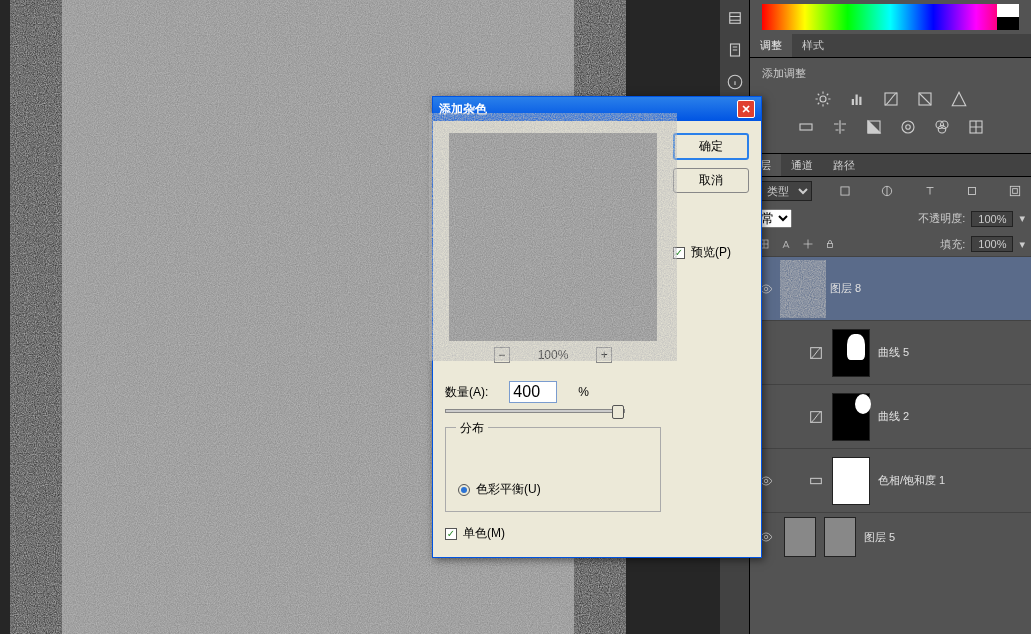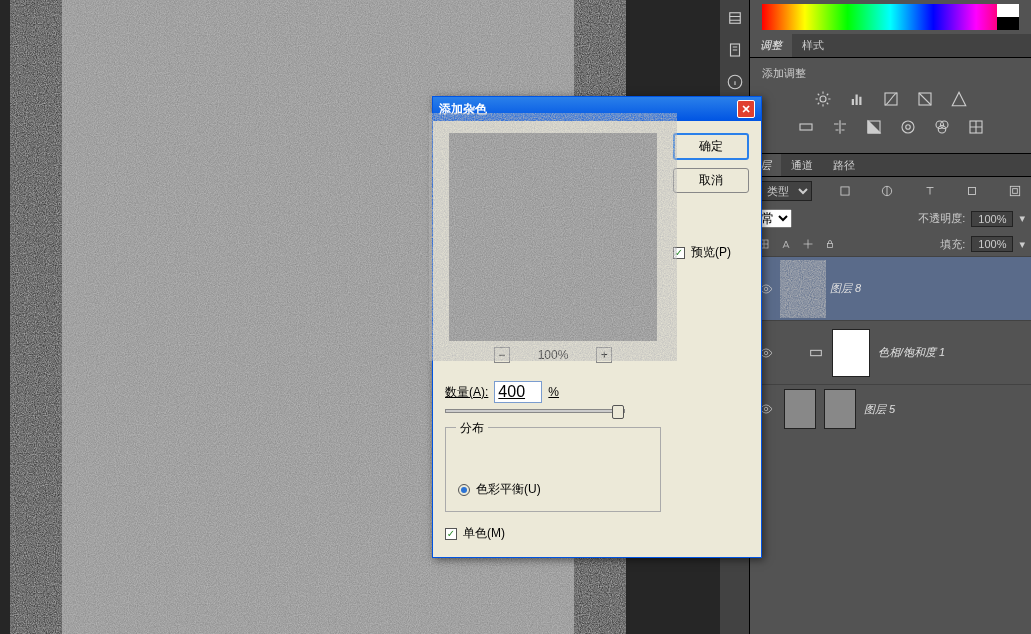--- a/index.html
+++ b/index.html
@@ -14,42 +14,42 @@
 .tool-sidebar .ticon svg { width: 18px; height: 18px; }
 
 .right-panels { position: absolute; left: 750px; top: 0; width: 281px; height: 634px; background: #535353; }
 
 .color-bar { height: 26px; background: linear-gradient(to right, #ff0000, #ffff00, #00ff00, #00ffff, #0000ff, #ff00ff, #ff0000); margin: 4px 12px 4px 12px; position: relative; }
 .color-bar::before { content: ""; position: absolute; right: 0; top: 0; width: 22px; height: 13px; background: #fff; }
 .color-bar::after { content: ""; position: absolute; right: 0; bottom: 0; width: 22px; height: 13px; background: #000; }
 
 .panel-tabs { display: flex; background: #424242; height: 24px; border-bottom: 1px solid #000; }
 .panel-tab { padding: 4px 10px; font-size: 11px; color: #ccc; cursor: pointer; }
-.panel-tab.active { background: #535353; color: #eee; font-style: italic; }
+.panel-tab.active { background: #535353; color: #eee; }
 
 .adjustments-panel { padding: 8px 12px; color: #ccc; font-size: 11px; }
 .adj-row { display: flex; gap: 14px; margin-top: 8px; justify-content: center; }
 .adj-icon { width: 20px; height: 20px; color: #ccc; cursor: pointer; display: flex; align-items: center; justify-content: center; }
 .adj-icon svg { width: 18px; height: 18px; }
 
 .layers-tabs { display: flex; background: #424242; height: 24px; border-top: 1px solid #000; border-bottom: 1px solid #000; margin-top: 8px; }
 .layers-panel { background: #535353; }
 .layers-header { display: flex; align-items: center; padding: 4px 6px; gap: 6px; justify-content: space-between; }
 .layers-header select { background: #424242; color: #ccc; border: 1px solid #222; font-size: 11px; padding: 2px 6px; }
 .layers-header .flticon { width: 20px; height: 20px; color: #ccc; cursor: pointer; display: flex; align-items: center; justify-content: center; }
 .layers-header .flticon svg { width: 14px; height: 14px; }
 
 .layers-row { display: flex; align-items: center; padding: 4px 6px; gap: 6px; color: #ccc; font-size: 11px; }
 .layers-row .label { margin-left: auto; }
 .layers-row .value-box { background: #424242; border: 1px solid #222; padding: 1px 6px; color: #ccc; }
 .layers-row .row-icon { width: 16px; height: 16px; cursor: pointer; display:flex; align-items:center; justify-content:center; }
 .layers-row .row-icon svg { width:12px; height:12px; }
 
 .layers-list { background: #535353; }
-.layer-item { display: flex; align-items: center; padding: 4px 6px; gap: 8px; border-top: 1px solid #424242; cursor: pointer; min-height: 64px; font-style: italic; }
+.layer-item { display: flex; align-items: center; padding: 4px 6px; gap: 8px; border-top: 1px solid #424242; cursor: pointer; min-height: 64px; }
 .layer-item.selected { background: #5a6b8a; }
 .layer-item .vis { width: 20px; height: 20px; display: flex; align-items: center; justify-content: center; color: #ccc; cursor: pointer; }
 .layer-item .vis svg { width: 14px; height: 14px; }
 .layer-item .adjico { width: 16px; height: 16px; color: #ccc; }
 .layer-item .thumb { width: 38px; height: 48px; border: 1px solid #222; background: #888; flex-shrink: 0; }
 .layer-item .thumb.mask-black { background: #000; }
 .layer-item .thumb.mask-white { background: #fff; }
 .layer-item .name { color: #e0e0e0; font-size: 11px; }
 
 
@@ -58,21 +58,21 @@
 .dialog-titlebar .close { margin-left: auto; width: 18px; height: 18px; background: #e04030; border: 1px solid #fff; color: #fff; display: flex; align-items: center; justify-content: center; border-radius: 2px; cursor: pointer; font-size:11px; }
 .dialog-body { padding: 12px; display: flex; gap: 12px; }
 .dialog-main { flex: 1; }
 .dialog-side { width: 76px; display: flex; flex-direction: column; gap: 8px; }
 .winbtn { background: #ece9d8; border: 1px solid #888; border-radius: 3px; padding: 3px 0; font-size: 12px; cursor: pointer; text-align: center; }
 .winbtn.default { border: 2px solid #2a80ea; }
 .preview-box { width: 208px; height: 208px; border: 1px solid #888; background: #888; position: relative; margin: 0 auto; }
 .preview-box::before { content: ""; position: absolute; inset: 0; background-image: repeating-conic-gradient(#000 0% 25%, #fff 0% 50%); background-size: 2px 2px; filter: url(#canvasNoise); }
 .zoom-row { display: flex; align-items: center; justify-content: center; gap: 28px; margin-top: 6px; font-size: 12px; }
 .zoom-btn { width: 16px; height: 16px; border: 1px solid #888; display: flex; align-items: center; justify-content: center; cursor: pointer; background:#ece9d8; font-size:12px; }
-.amount-row { display: flex; align-items: center; gap: 6px; margin-top: 18px; font-size: 12px; text-decoration: underline; }
+.amount-row { display: flex; align-items: center; gap: 21px; margin-top: 18px; font-size: 12px; }
 .amount-input { width: 48px; border: 1px solid #7a9ccf; background: #fff; color: #000; padding: 1px 3px; font-size: 16px; }
 .amount-input::selection { background: #2a72d4; color:#fff; }
 .slider-track { width: 180px; height: 4px; background: #ccc; border: 1px solid #888; margin-top: 6px; position: relative; }
 .slider-thumb { position: absolute; right: 0; top: -5px; width: 12px; height: 14px; background: #ece9d8; border: 1px solid #555; border-radius: 2px; cursor: pointer; }
 .groupbox { border: 1px solid #aaa; margin-top: 14px; padding: 10px 12px 10px 12px; position: relative; }
 .groupbox .legend { position: absolute; top: -8px; left: 10px; background: #ece9d8; padding: 0 4px; font-size: 12px; }
 .radio-row, .check-row { display: flex; align-items: center; gap: 6px; font-size: 12px; padding: 3px 0; cursor: pointer; margin-top: 40px; }
 .radio { width: 12px; height: 12px; border: 1px solid #555; border-radius: 50%; display: inline-flex; align-items: center; justify-content: center; }
 .radio.checked::after { content: ""; width: 6px; height: 6px; background: #2a72d4; border-radius: 50%; }
 .checkbox { width: 12px; height: 12px; border: 1px solid #555; display: inline-flex; align-items: center; justify-content: center; background:#fff; }
@@ -280,21 +280,41 @@
         <span class="vis">
             <svg viewBox="0 0 24 24" fill="none" stroke="currentColor" stroke-width="1.5">
               <path d="M2 12s4-7 10-7 10 7 10 7-4 7-10 7-10-7-10-7z"></path>
               <circle cx="12" cy="12" r="3"></circle>
             </svg>
           </span>
         <div class="thumb" style="filter:url(#canvasNoise);"></div>
         <span class="name">图层 8</span>
       </div>
 
-
+      <div class="layer-item">
+        <span class="vis"></span>
+        <span class="adjico"></span>
+        <span class="adjico"><svg viewBox="0 0 24 24" fill="none" stroke="currentColor" stroke-width="1.5">
+              <rect x="4" y="4" width="16" height="16"></rect>
+              <path d="M4 20C8 20 16 4 20 4"></path>
+            </svg></span>
+        <div class="thumb mask-black mask-shape mask-curves5"></div>
+        <span class="name">曲线 5</span>
+      </div>
+
+      <div class="layer-item">
+        <span class="vis"></span>
+        <span class="adjico"></span>
+        <span class="adjico"><svg viewBox="0 0 24 24" fill="none" stroke="currentColor" stroke-width="1.5">
+              <rect x="4" y="4" width="16" height="16"></rect>
+              <path d="M4 20C8 20 16 4 20 4"></path>
+            </svg></span>
+        <div class="thumb mask-black mask-shape mask-curves2"></div>
+        <span class="name">曲线 2</span>
+      </div>
 
 
       <div class="layer-item">
         <span class="vis">
             <svg viewBox="0 0 24 24" fill="none" stroke="currentColor" stroke-width="1.5">
               <path d="M2 12s4-7 10-7 10 7 10 7-4 7-10 7-10-7-10-7z"></path>
               <circle cx="12" cy="12" r="3"></circle>
             </svg>
           </span>
         <span class="adjico"></span>

